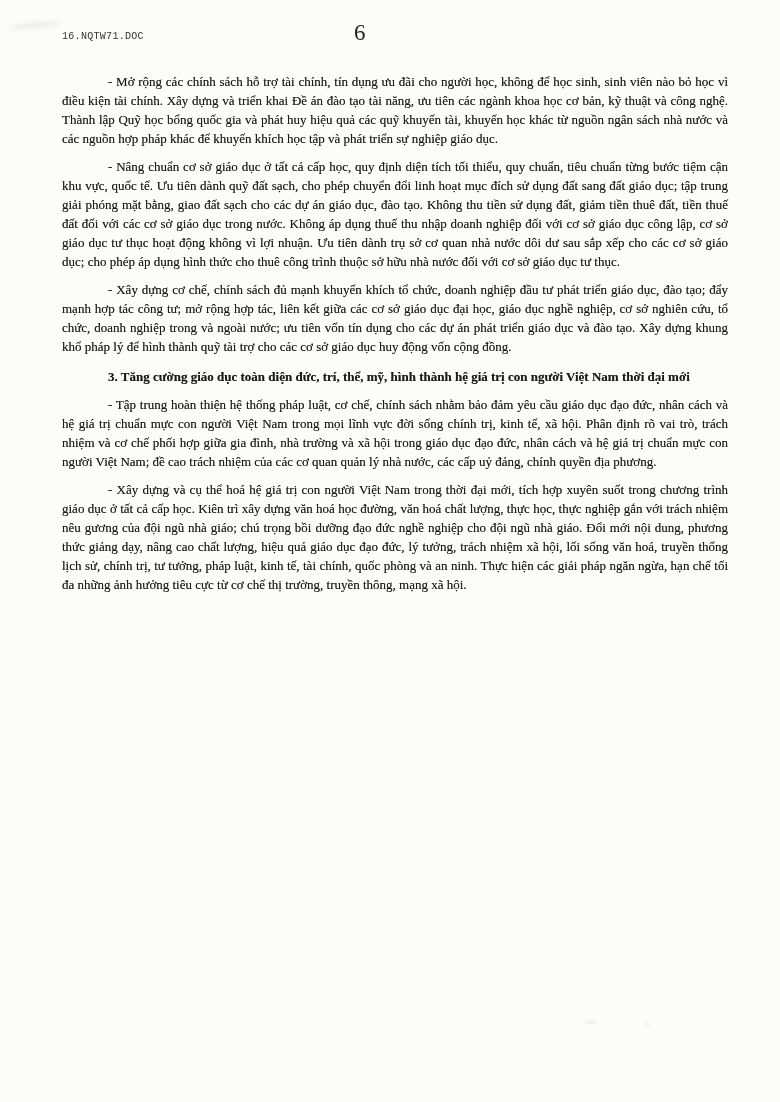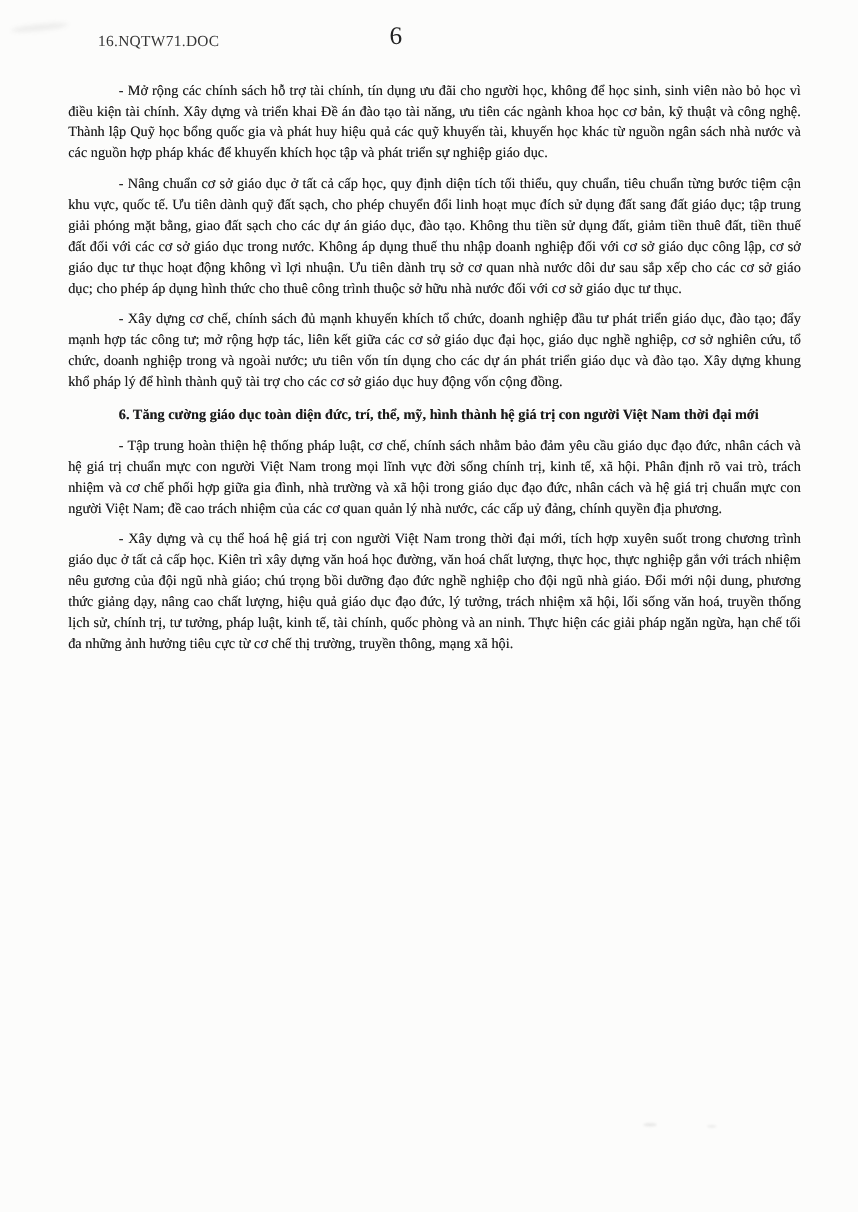--- a/index.html
+++ b/index.html
@@ -13,25 +13,24 @@
     height: 1102px;
     background: #fcfcfb;
     overflow: hidden;
     font-family: "Liberation Serif", "DejaVu Serif", serif;
     color: #1b1b1b;
   }
   .doc-ref {
     position: absolute;
     left: 62px;
     top: 31px;
-    font-family: Liberation Serif, serif;
-    font-size: 14px;
+    font-family: Liberation Mono, monospace;
+    font-size: 10px;
     letter-spacing: 0.3px;
     color: #343434;
-    margin-left: 27px;
   }
   .page-number {
     position: absolute;
     left: 354px;
     top: 20px;
     font-size: 23px;
     color: #222;
   }
   .doc-body {
     position: absolute;
@@ -99,21 +98,21 @@
   <span class="page-number">6</span>
 
   <div class="doc-body">
 
     <p class="para">- Mở rộng các chính sách hỗ trợ tài chính, tín dụng ưu đãi cho người học, không để học sinh, sinh viên nào bỏ học vì điều kiện tài chính. Xây dựng và triển khai Đề án đào tạo tài năng, ưu tiên các ngành khoa học cơ bản, kỹ thuật và công nghệ. Thành lập Quỹ học bổng quốc gia và phát huy hiệu quả các quỹ khuyến tài, khuyến học khác từ nguồn ngân sách nhà nước và các nguồn hợp pháp khác để khuyến khích học tập và phát triển sự nghiệp giáo dục.</p>
 
     <p class="para">- Nâng chuẩn cơ sở giáo dục ở tất cả cấp học, quy định diện tích tối thiểu, quy chuẩn, tiêu chuẩn từng bước tiệm cận khu vực, quốc tế. Ưu tiên dành quỹ đất sạch, cho phép chuyển đổi linh hoạt mục đích sử dụng đất sang đất giáo dục; tập trung giải phóng mặt bằng, giao đất sạch cho các dự án giáo dục, đào tạo. Không thu tiền sử dụng đất, giảm tiền thuê đất, tiền thuế đất đối với các cơ sở giáo dục trong nước. Không áp dụng thuế thu nhập doanh nghiệp đối với cơ sở giáo dục công lập, cơ sở giáo dục tư thục hoạt động không vì lợi nhuận. Ưu tiên dành trụ sở cơ quan nhà nước dôi dư sau sắp xếp cho các cơ sở giáo dục; cho phép áp dụng hình thức cho thuê công trình thuộc sở hữu nhà nước đối với cơ sở giáo dục tư thục.</p>
 
     <p class="para"><span>- Xây dựng cơ chế, chính sách đủ mạnh khuyến khích tổ chức, doanh nghiệp đầu tư phát triển giáo dục, đào tạo; đẩy mạnh hợp tác công tư; mở rộng hợp tác, liên kết giữa các cơ sở giáo dục đại học, giáo dục nghề nghiệp, cơ sở nghiên cứu, tổ chức, doanh nghiệp trong và ngoài nước; ưu tiên vốn tín dụng cho các dự án phát triển giáo dục và đào tạo. Xây dựng khung khổ pháp lý để </span><span class="underlined">hình thành</span><span> quỹ tài trợ cho các cơ sở giáo dục huy động vốn cộng đồng.</span></p>
 
-    <p class="para heading">6. Tăng cường giáo dục toàn diện đức, trí, thể, mỹ, hình thành hệ giá trị con người Việt Nam thời đại mới</p>
+    <p class="para heading">3. Tăng cường giáo dục toàn diện đức, trí, thể, mỹ, hình thành hệ giá trị con người Việt Nam thời đại mới</p>
 
     <p class="para">- Tập trung hoàn thiện hệ thống pháp luật, cơ chế, chính sách nhằm bảo đảm yêu cầu giáo dục đạo đức, nhân cách và hệ giá trị chuẩn mực con người Việt Nam trong mọi lĩnh vực đời sống chính trị, kinh tế, xã hội. Phân định rõ vai trò, trách nhiệm và cơ chế phối hợp giữa gia đình, nhà trường và xã hội trong giáo dục đạo đức, nhân cách và hệ giá trị chuẩn mực con người Việt Nam; đề cao trách nhiệm của các cơ quan quản lý nhà nước, các cấp uỷ đảng, chính quyền địa phương.</p>
 
     <p class="para">- Xây dựng và cụ thể hoá hệ giá trị con người Việt Nam trong thời đại mới, tích hợp xuyên suốt trong chương trình giáo dục ở tất cả cấp học. Kiên trì xây dựng văn hoá học đường, văn hoá chất lượng, thực học, thực nghiệp gắn với trách nhiệm nêu gương của đội ngũ nhà giáo; chú trọng bồi dưỡng đạo đức nghề nghiệp cho đội ngũ nhà giáo. Đổi mới nội dung, phương thức giảng dạy, nâng cao chất lượng, hiệu quả giáo dục đạo đức, lý tưởng, trách nhiệm xã hội, lối sống văn hoá, truyền thống lịch sử, chính trị, tư tưởng, pháp luật, kinh tế, tài chính, quốc phòng và an ninh. Thực hiện các giải pháp ngăn ngừa, hạn chế tối đa những ảnh hưởng tiêu cực từ cơ chế thị trường, truyền thông, mạng xã hội.</p>
 
   </div>
 
   <div class="speck-1"></div>
   <div class="speck-2"></div>
 

